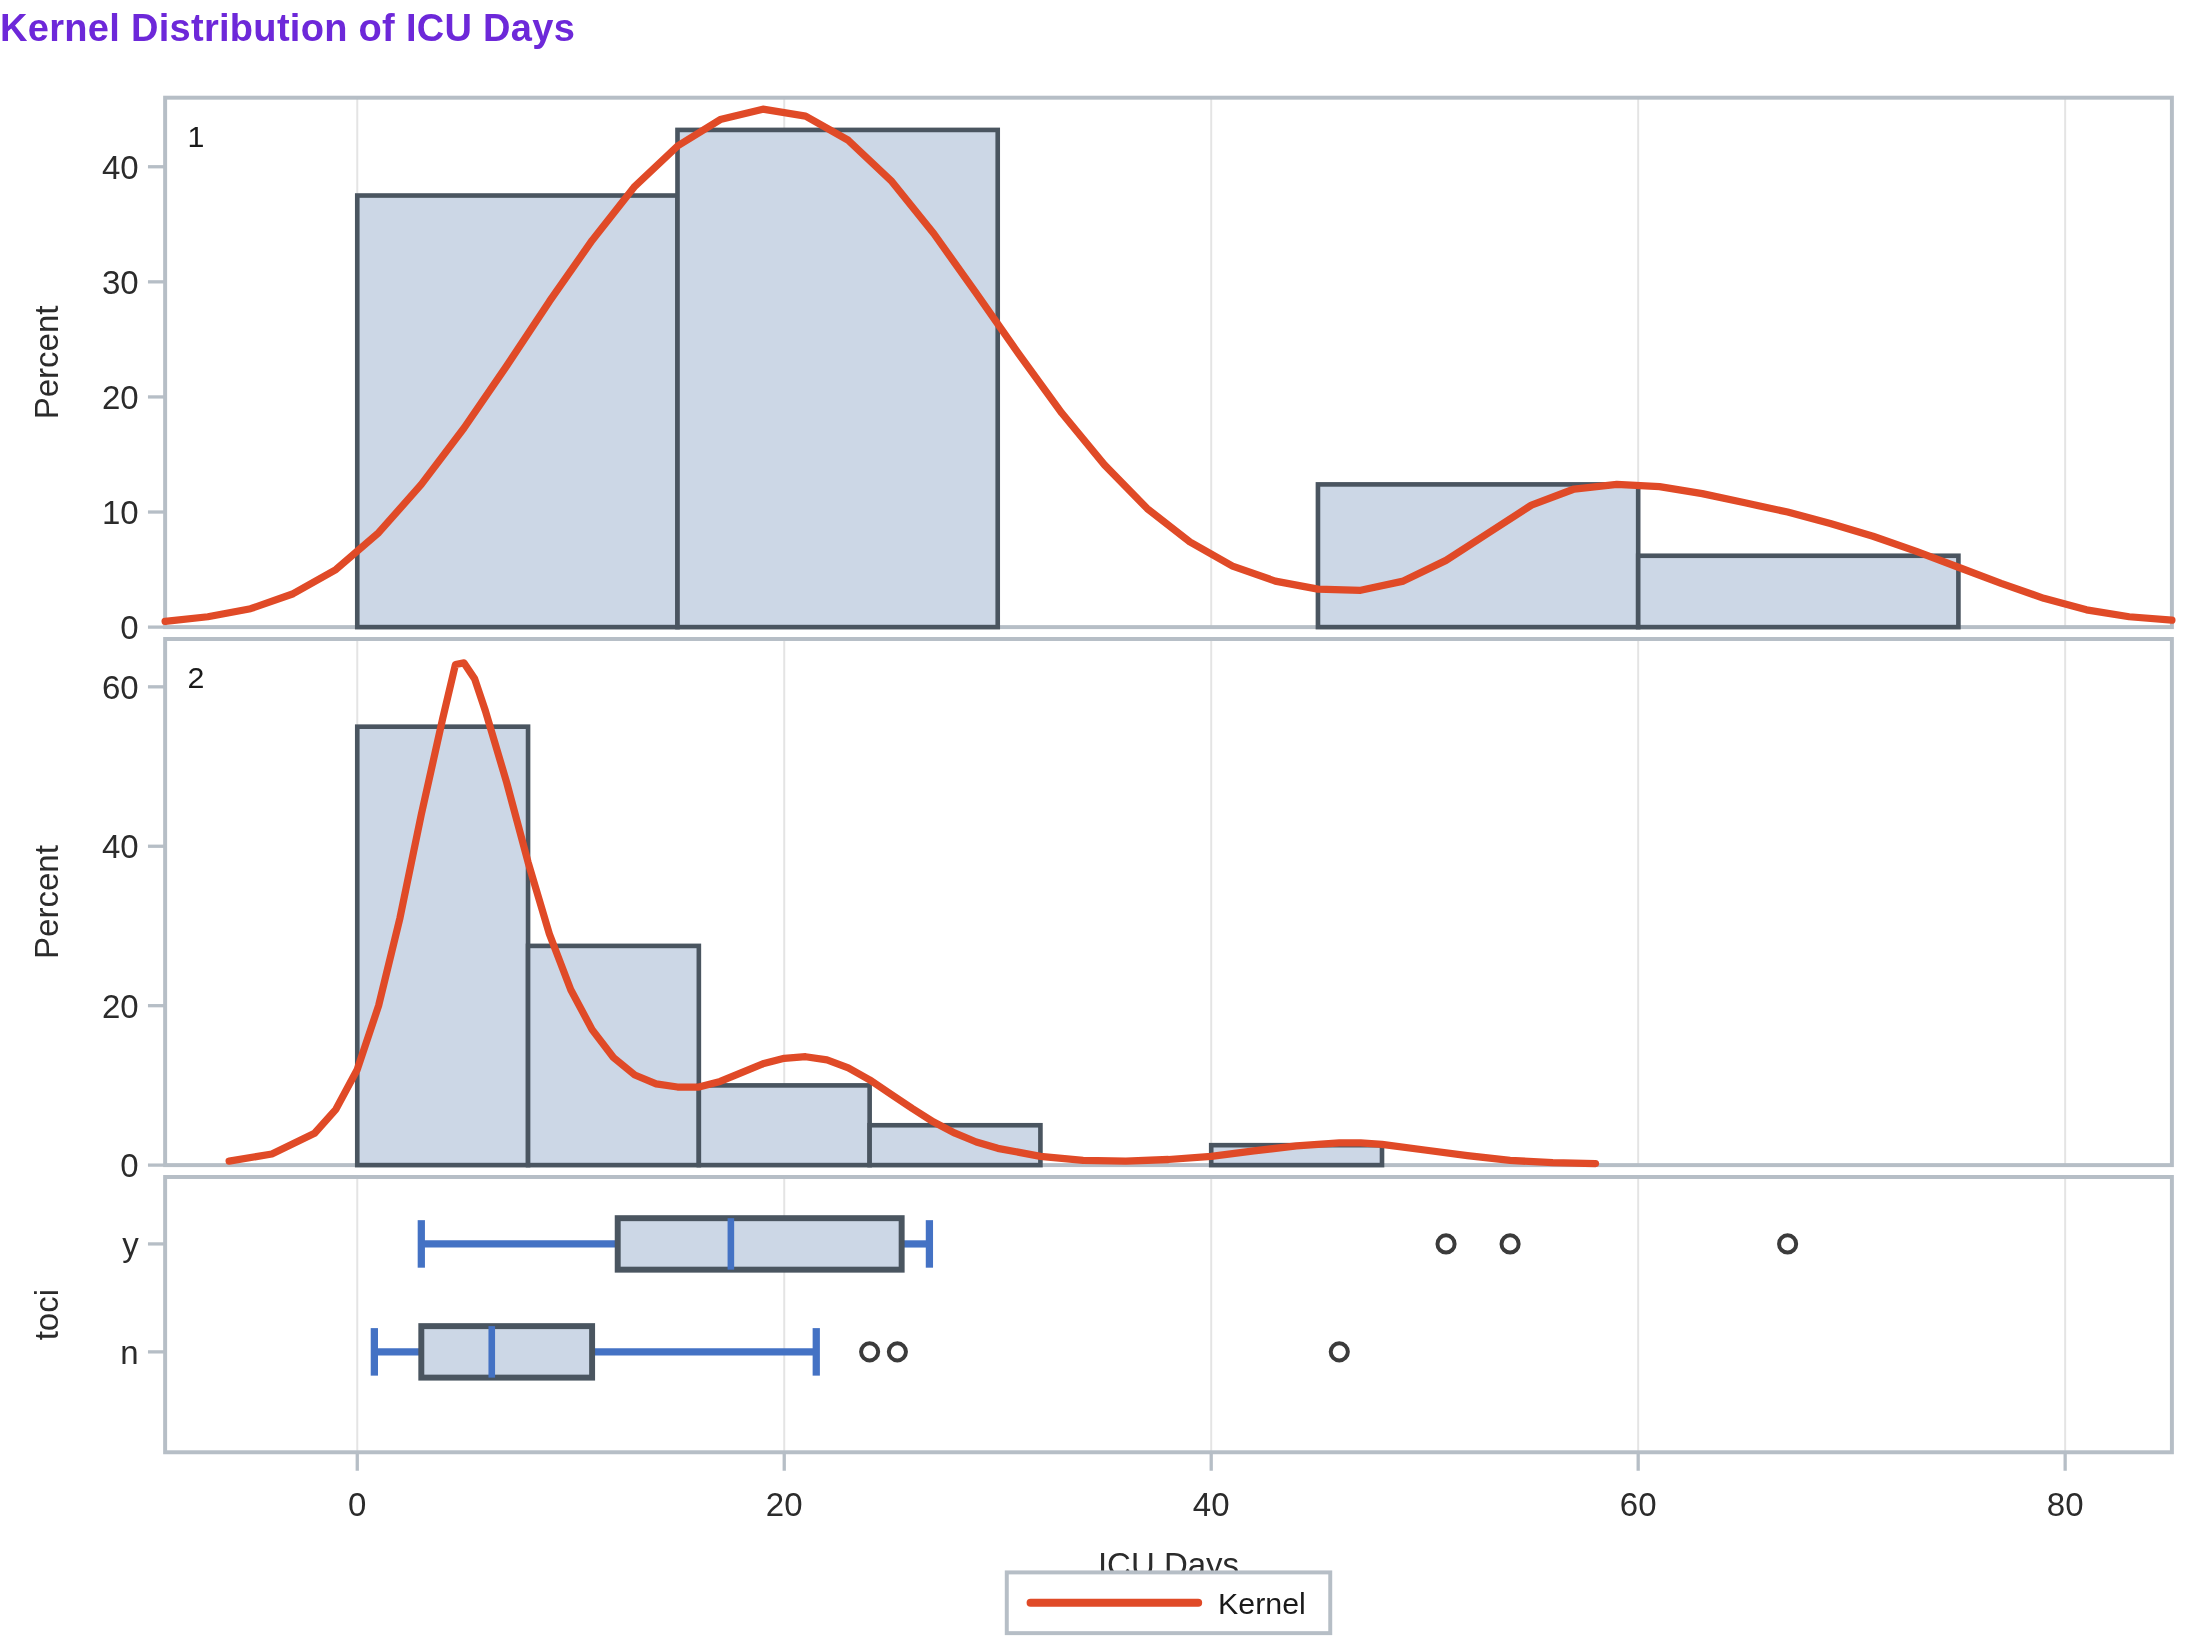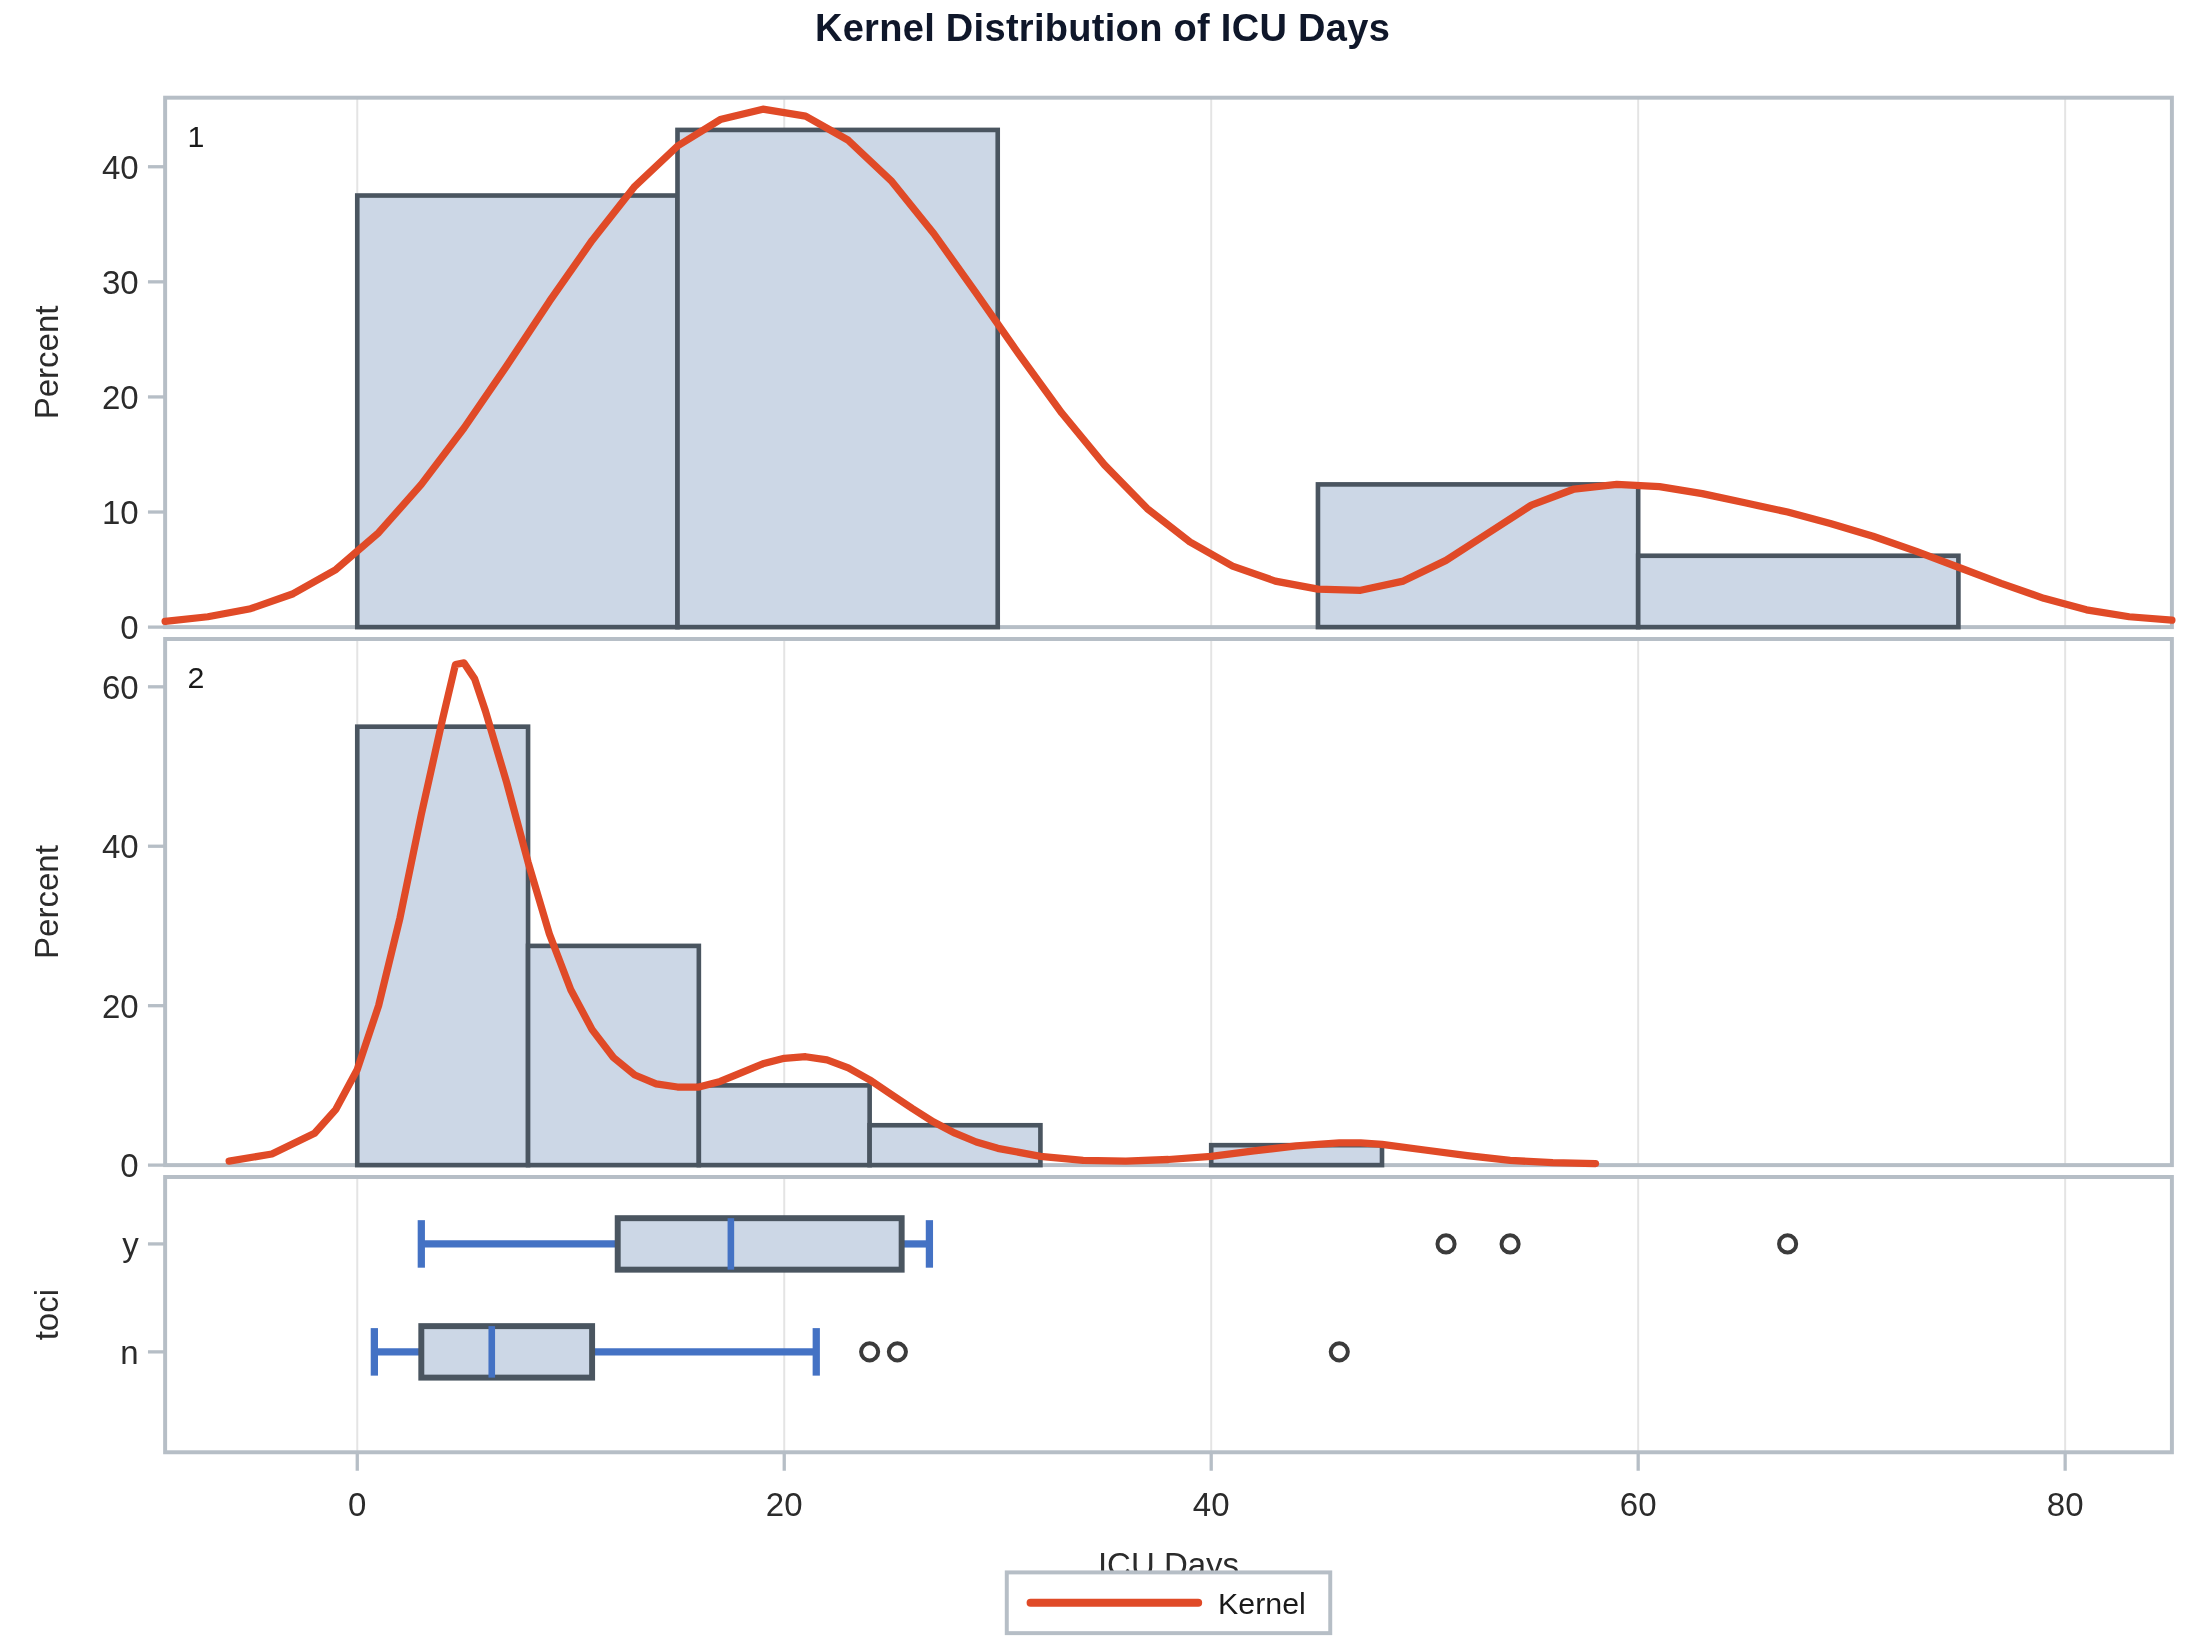--- a/index.html
+++ b/index.html
@@ -5,23 +5,22 @@
   html,body{margin:0;padding:0;background:#ffffff;}
   body{
     width:2205px;height:1647px;
     font-family:"Liberation Sans", sans-serif;
     color:#1a1a1a;
     overflow:hidden;
   }
   #root{position:relative;width:2205px;height:1647px;}
   #chart-title{
     position:absolute;top:6.6px;left:0;width:2205px;
-    text-align:center;
     font-size:38px;font-weight:bold;letter-spacing:0.3px;
-    color:#0f172a;
+    color:#6d28d9;
   }
   svg{display:block;}
   .axis-text{font-family:"Liberation Sans",sans-serif;fill:#2b2b2b;}
   .tick-label{font-size:50px;}
   .axis-title{font-size:50px;}
   .panel-tag{font-size:46px;fill:#1a1a1a;}
   .legend-label{font-size:46px;fill:#1a1a1a;}
 </style>
 </head>
 <body>

